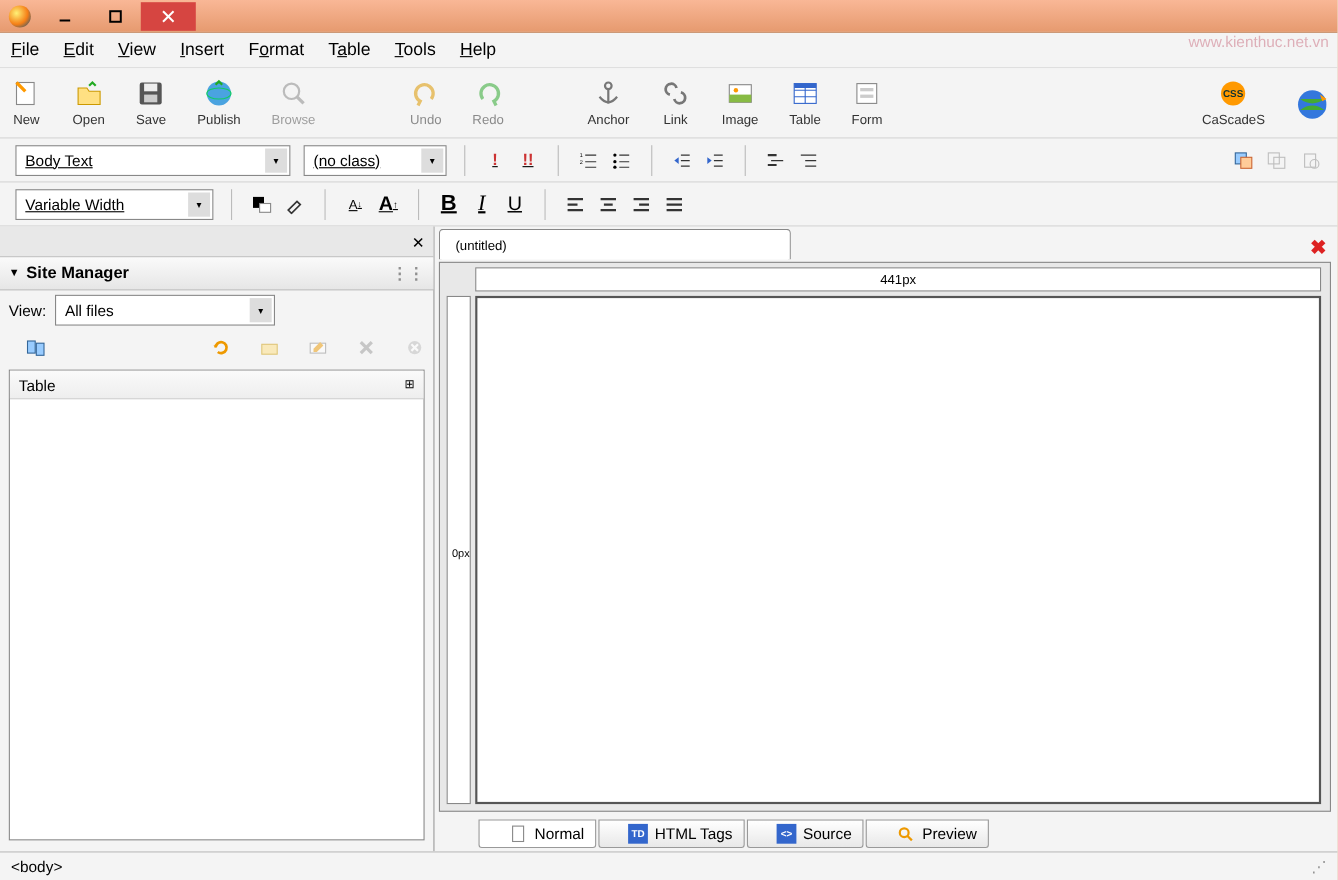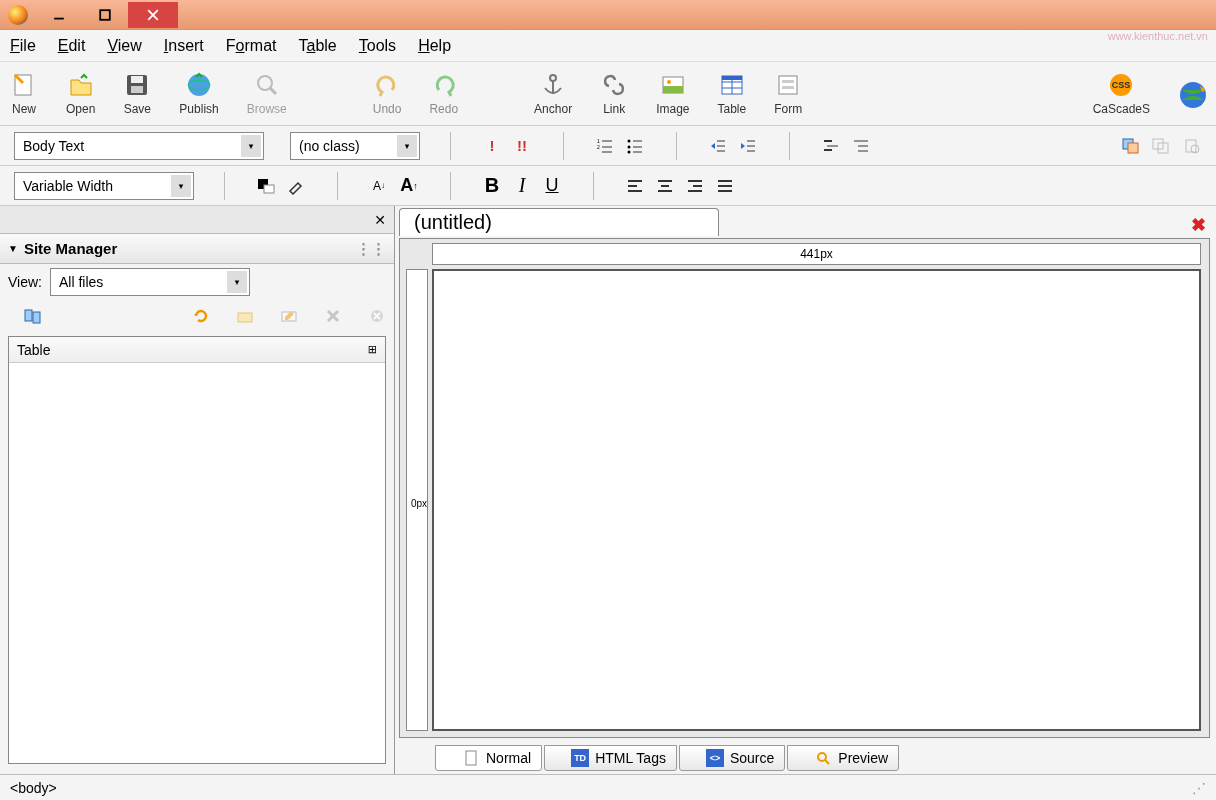--- a/index.html
+++ b/index.html
@@ -11,52 +11,52 @@
 .win-btns { display: flex; }
 .win-btn { width: 46px; height: 26px; display: flex; align-items: center; justify-content: center; font-size: 12px; color: #000; margin-top: 0; }
 .win-btn.close { background: #d64541; color: #fff; width: 50px; }
 .win-btn svg { width: 12px; height: 12px; }
 .menubar { height: 32px; background: #f4f4f4; display: flex; align-items: center; padding: 0 10px; gap: 22px; border-bottom: 1px solid #ddd; }
 .menubar .menu-item { font-size: 16px; }
 .menubar .menu-item u { text-decoration: underline; }
 .main-toolbar { height: 64px; background: #f4f4f4; display: flex; align-items: center; padding: 0 10px; gap: 28px; border-bottom: 1px solid #ccc; }
 .tb-btn { display: flex; flex-direction: column; align-items: center; gap: 2px; font-size: 12px; color: #333; }
 .tb-btn .ico { width: 28px; height: 28px; display: flex; align-items: flex-start; justify-content: center; }
-.format-row1, .format-row2 { height: 40px; background: #f4f4f4; display: flex; align-items: center; padding: 0 14px; gap: 26px; border-bottom: 1px solid #ccc; }
+.format-row1, .format-row2 { height: 40px; background: #f4f4f4; display: flex; align-items: center; padding: 0 14px; gap: 12px; border-bottom: 1px solid #ccc; text-decoration: underline; }
 .combo { height: 28px; border: 1px solid #888; background: #fff; display: flex; align-items: center; padding: 0 8px; font-size: 14px; position: relative; }
 .combo .arrow { position: absolute; right: 2px; top: 2px; bottom: 2px; width: 20px; background: #ddd; display: flex; align-items: center; justify-content: center; font-size: 9px; }
 .fmt-icons { display: flex; gap: 8px; align-items: center; }
 .fmt-icons .btn { width: 22px; height: 22px; display: flex; align-items: center; justify-content: center; font-size: 15px; }
 .divider { width: 1px; height: 28px; background: #bbb; margin: 0 4px; }
 .workspace { flex: 1; display: flex; background: #f4f4f4; }
 .sidebar { width: 395px; display: flex; flex-direction: column; border-right: 1px solid #999; }
 .sidebar .close-row { height: 28px; display: flex; justify-content: flex-end; align-items: center; padding-right: 8px; background: #e8e8e8; border-bottom: 1px solid #bbb; }
 .sidebar .panel-header { height: 30px; background: linear-gradient(#fafafa,#e6e6e6); border-bottom: 1px solid #bbb; display: flex; align-items: center; padding: 0 8px; font-size: 15px; font-weight: bold; }
 .sidebar .panel-header .tri { margin-right: 6px; font-size: 10px; }
 .sidebar .view-row { height: 36px; display: flex; align-items: center; padding: 0 8px; gap: 8px; font-size: 14px; }
 .sidebar .icon-row { height: 32px; display: flex; align-items: center; padding: 0 8px; gap: 10px; }
 .sidebar .icon-row .sp { flex: 1; }
 .sidebar .file-list { flex: 1; margin: 4px 8px 10px 8px; border: 1px solid #888; background: #fff; }
 .sidebar .file-list .hdr { height: 26px; border-bottom: 1px solid #ccc; display: flex; align-items: center; padding: 0 8px; font-size: 14px; background: linear-gradient(#fafafa,#eee); justify-content: space-between; }
 .editor { flex: 1; display: flex; flex-direction: column; }
 .tab-row { height: 30px; display: flex; align-items: end; padding: 0 0 0 4px; }
-.doc-tab { height: 28px; border: 1px solid #888; border-bottom: none; background: #fff; padding: 0 14px; display: flex; align-items: center; font-size: 20px; border-radius: 4px 4px 0 0; width: 320px; }
+.doc-tab { height: 28px; border: 1px solid #888; border-bottom: none; background: #fff; padding: 0 14px; display: flex; align-items: center; font-size: 12px; border-radius: 4px 4px 0 0; width: 320px; }
 .tab-row .tab-close { margin-left: auto; margin-right: 10px; color: #d22; font-size: 18px; font-weight: bold; }
 .canvas-area { flex: 1; margin: 2px 6px 4px 4px; border: 1px solid #888; background: #e8e8e8; display: flex; flex-direction: column; }
 .ruler-h { height: 22px; margin: 4px 8px 0 32px; border: 1px solid #888; background: #fff; display: flex; align-items: center; justify-content: center; font-size: 12px; }
 .canvas-body { flex: 1; display: flex; margin: 0 8px 6px 6px; }
 .ruler-v { width: 22px; border: 1px solid #888; background: #fff; display: flex; align-items: start; justify-content: center; padding-top: 6px; font-size: 10px; writing-mode: vertical-rl; margin-top: 4px; }
 .page { flex: 1; margin: 4px 0 0 4px; border: 2px solid #555; background: #fff; }
 .view-tabs { height: 32px; display: flex; align-items: center; padding-left: 40px; gap: 2px; text-align: right; }
 .view-tab { height: 26px; border: 1px solid #999; background: linear-gradient(#fff,#e8e8e8); padding: 0 10px; display: flex; align-items: center; gap: 6px; font-size: 14px; border-radius: 0 0 3px 3px; }
 .view-tab.active { background: #fff; }
 .statusbar { height: 26px; background: #f4f4f4; border-top: 1px solid #bbb; display: flex; align-items: center; padding: 0 10px; font-size: 14px; }
 .watermark { position: absolute; top: 30px; right: 8px; text-align: right; pointer-events: none; opacity: 0.55; }
 .watermark .big { font-size: 32px; font-weight: 900; color: #e8a876; letter-spacing: 1px; }
-.watermark .small { font-size: 11px; color: #c78; }
+.watermark .small { font-size: 14px; color: #c78; }
 .sm-ico { width: 18px; height: 18px; display:inline-flex; align-items:center; justify-content:center;margin-left:16px; }
 </style>
 </head>
 <body>
 
 <div class="window">
   <div class="titlebar">
     <div class="app-icon"></div>
     <div class="win-btns">
       <div class="win-btn">

